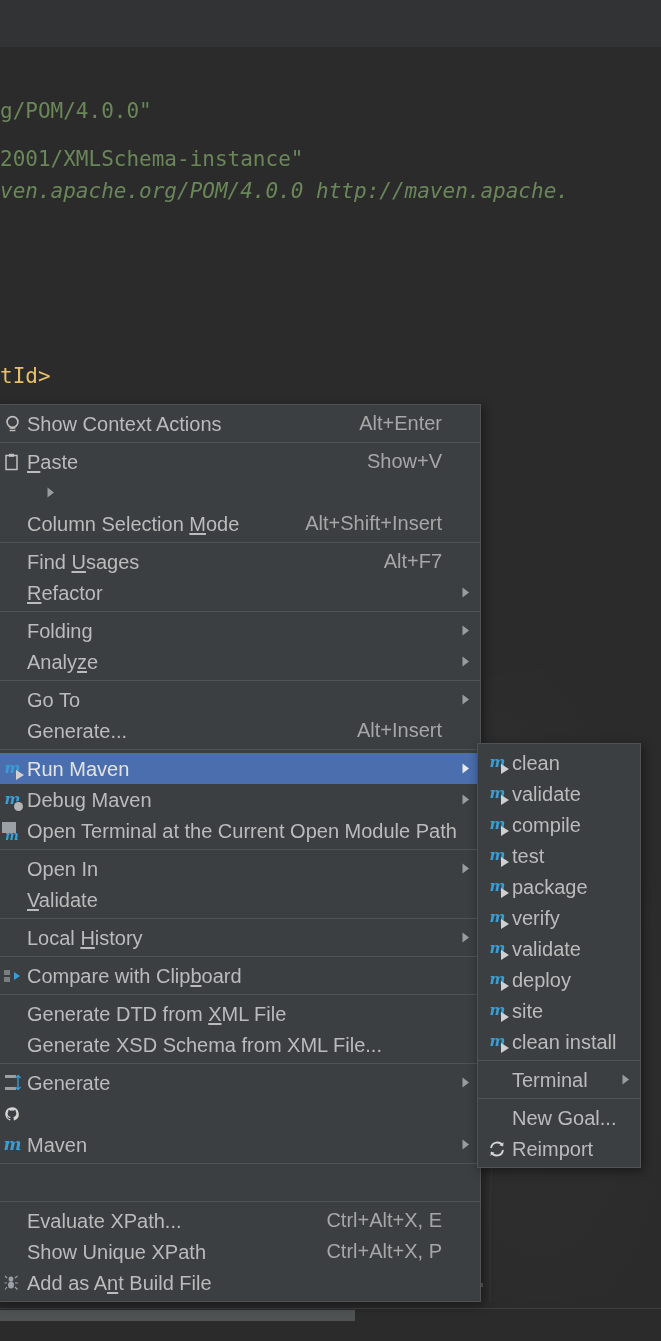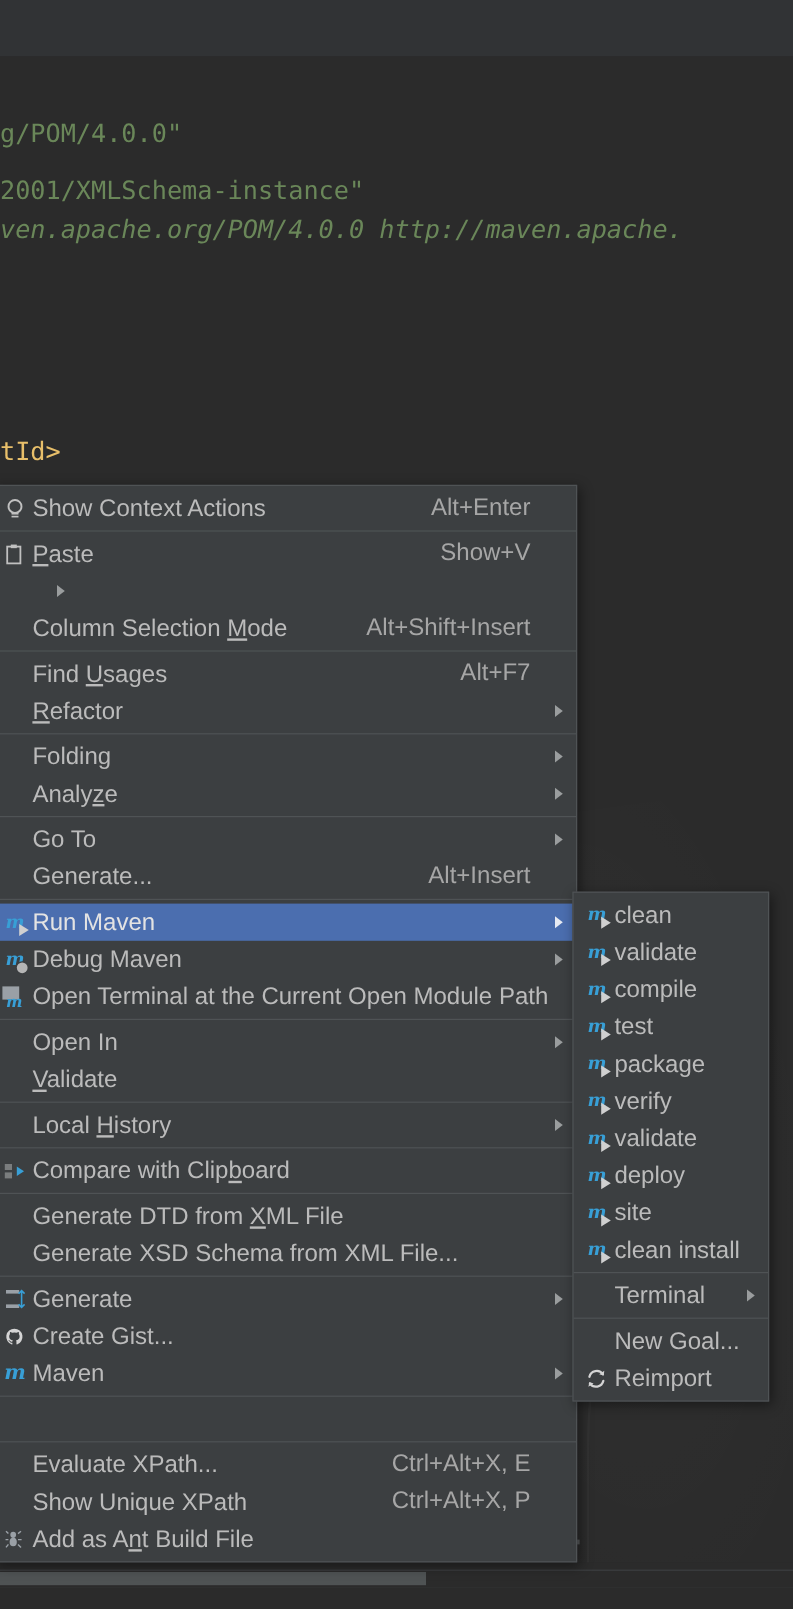--- a/index.html
+++ b/index.html
@@ -424,21 +424,20 @@
           <path d="M1.5 0.5 L8 5.5 L1.5 10.5 Z"></path>
         </svg>
       </span>
     </div>
     <div class="mi">
       <span class="mi-icon">
         <svg width="16" height="16" viewBox="0 0 16 16">
           <path d="M8 1.2a6.8 6.8 0 0 0-2.15 13.25c.34.06.46-.15.46-.33v-1.2c-1.9.41-2.3-.9-2.3-.9-.31-.8-.76-1-.76-1-.62-.42.05-.41.05-.41.68.05 1.04.7 1.04.7.61 1.05 1.6.75 1.99.57.06-.44.24-.75.43-.92-1.51-.17-3.1-.76-3.1-3.37 0-.74.27-1.35.7-1.83-.07-.17-.3-.87.07-1.81 0 0 .57-.18 1.87.7a6.4 6.4 0 0 1 3.4 0c1.3-.88 1.87-.7 1.87-.7.37.94.14 1.64.07 1.81.44.48.7 1.09.7 1.83 0 2.62-1.59 3.2-3.11 3.36.25.21.47.63.47 1.27v1.88c0 .18.12.4.47.33A6.8 6.8 0 0 0 8 1.2z" fill="#d4d4d4"></path>
         </svg>
       </span>
-      <span class="mi-label">Create Gist...</span>
       <span class="mi-arrow empty"></span>
     </div>
     <div class="mi">
       <span class="mi-icon">
         <span class="mvn" style="font-size:17px;">m</span>
       </span>
       <span class="mi-label">Maven</span>
       <span class="mi-arrow">
         <svg width="9" height="11" viewBox="0 0 9 11">
           <path d="M1.5 0.5 L8 5.5 L1.5 10.5 Z"></path>

